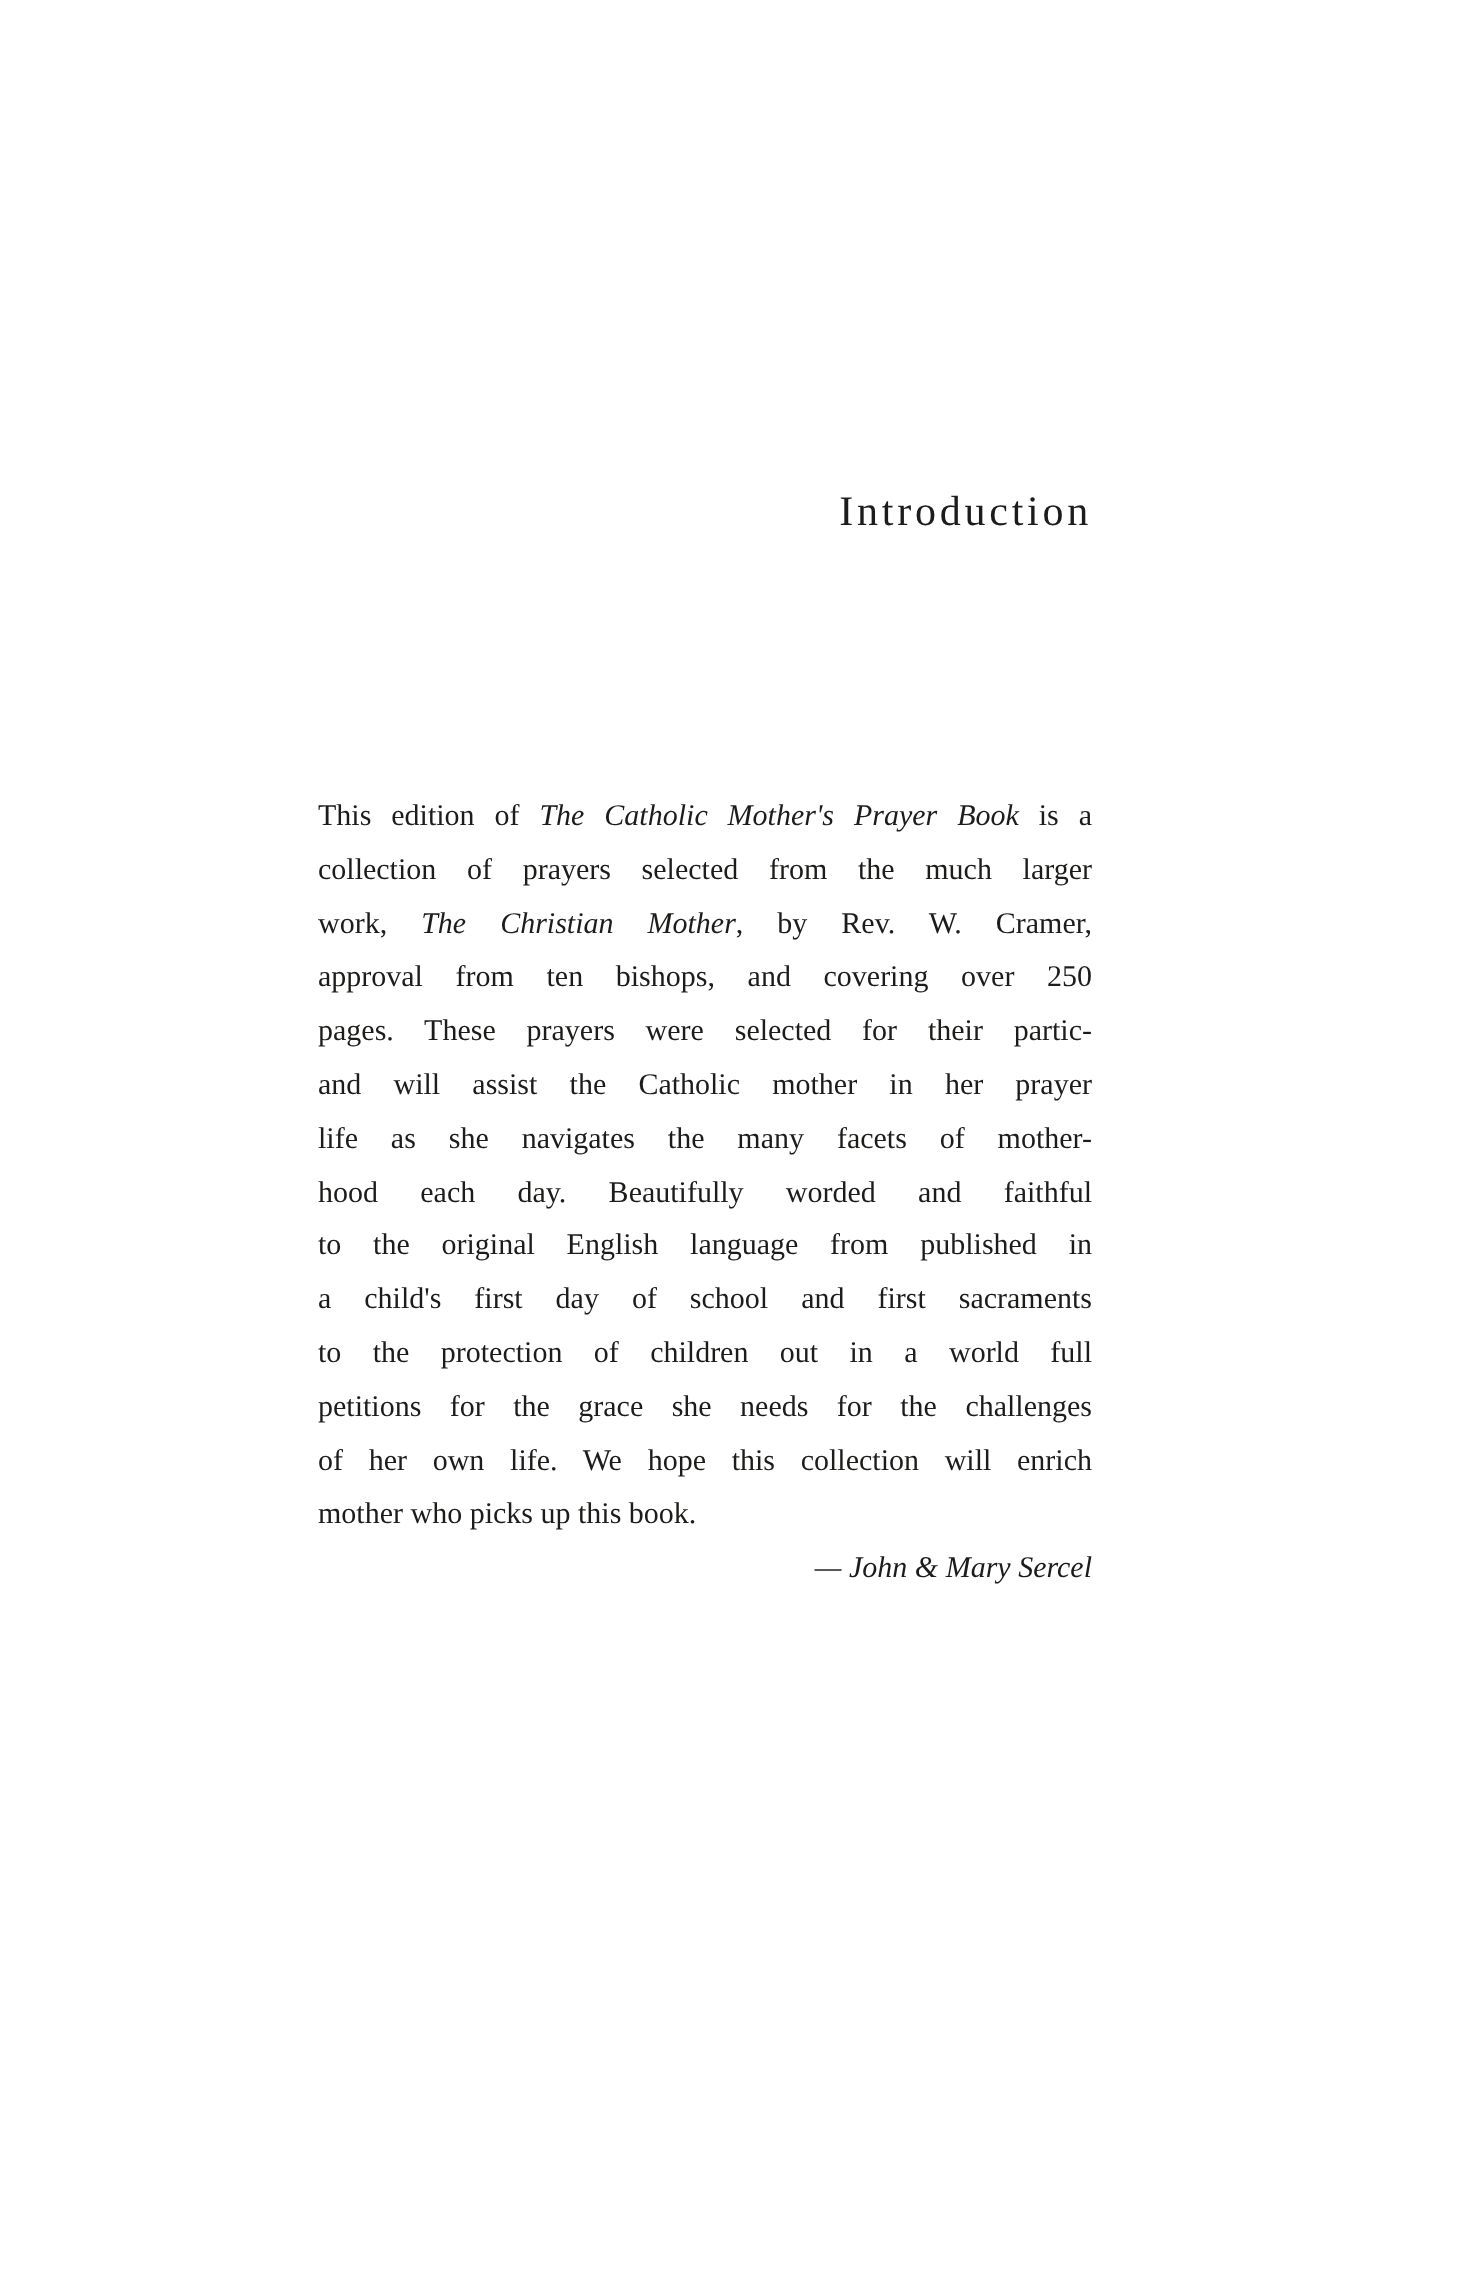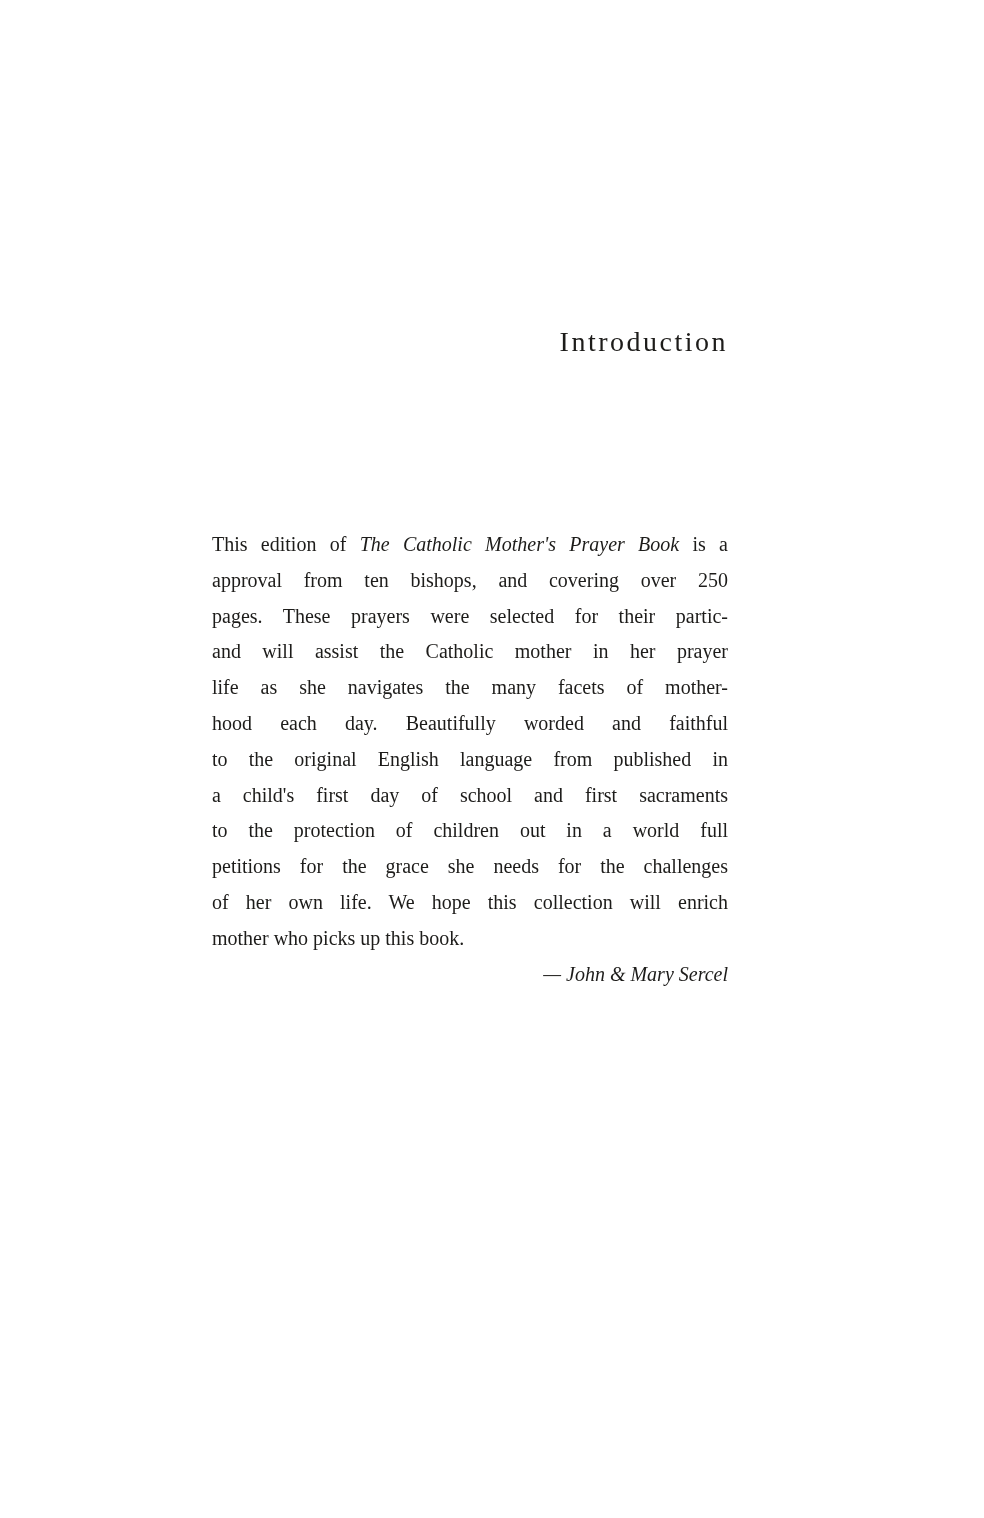--- a/index.html
+++ b/index.html
@@ -57,20 +57,22 @@
   }
   .em { font-style: italic; }
 </style>
 </head>
 <body>
 
 <div class="page">
   <div class="chapter-title">Introduction</div>
   <div class="paragraph">
       <div class="line justify"><span>This edition of </span><span class="em">The Catholic Mother's Prayer Book</span><span> is a</span></div>
+      <div class="line justify"><span>collection of prayers selected from the much larger</span></div>
+      <div class="line justify"><span>work, </span><span class="em">The Christian Mother</span><span>, by Rev. W. Cramer,</span></div>
       <div class="line justify"><span>approval from ten bishops, and covering over 250</span></div>
       <div class="line justify"><span>pages. These prayers were selected for their partic-</span></div>
       <div class="line justify"><span>and will assist the Catholic mother in her prayer</span></div>
       <div class="line justify"><span>life as she navigates the many facets of mother-</span></div>
       <div class="line justify"><span>hood each day. Beautifully worded and faithful</span></div>
       <div class="line justify"><span>to the original English language from published in</span></div>
       <div class="line justify"><span>a child's first day of school and first sacraments</span></div>
       <div class="line justify"><span>to the protection of children out in a world full</span></div>
       <div class="line justify"><span>petitions for the grace she needs for the challenges</span></div>
       <div class="line justify"><span>of her own life. We hope this collection will enrich</span></div>

